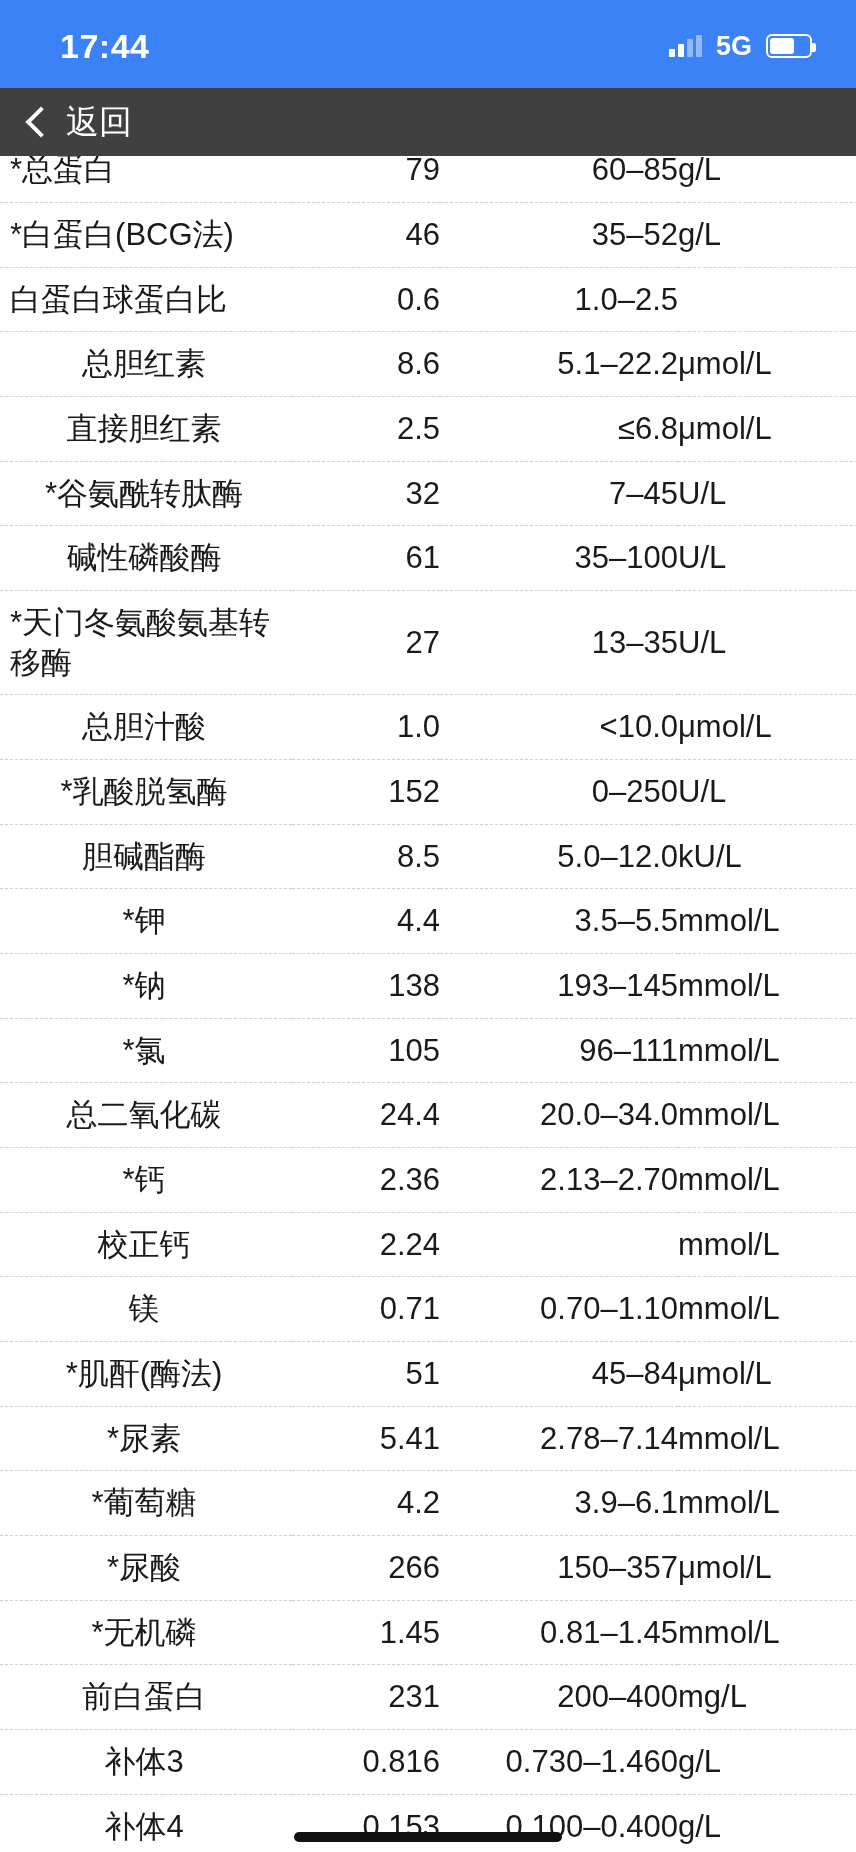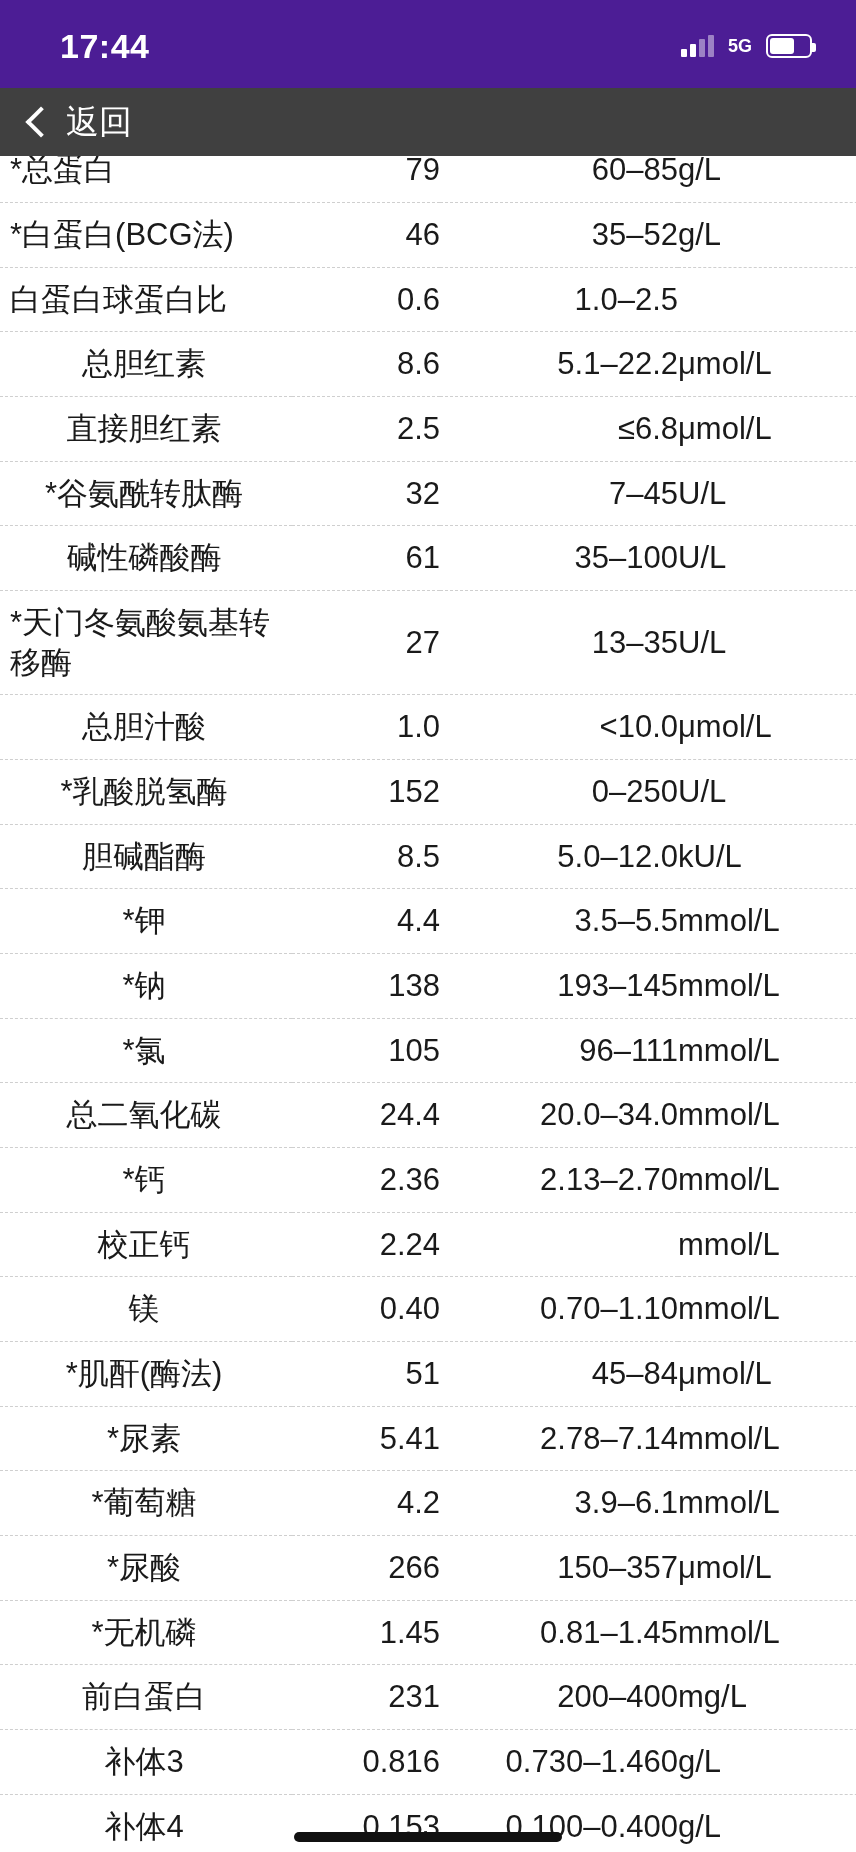--- a/index.html
+++ b/index.html
@@ -10,21 +10,21 @@
     width: 856px;
     height: 1852px;
     background: #ffffff;
     font-family: "Liberation Sans", sans-serif;
     overflow: hidden;
     position: relative;
   }
   
   .statusbar {
     height: 88px;
-    background: #4c1d95;
+    background: #3b82f6;
     color: #ffffff;
     display: flex;
     align-items: center;
     justify-content: space-between;
     padding: 4px 44px 0 60px;
     box-sizing: border-box;
   }
   .status-time {
     font-size: 34px;
     font-weight: bold;
@@ -45,21 +45,21 @@
     display: block;
     width: 6px;
     background: #ffffff;
     border-radius: 1px;
   }
   .signal i:nth-child(1) { height: 8px; }
   .signal i:nth-child(2) { height: 13px; }
   .signal i:nth-child(3) { height: 18px; opacity: .45; }
   .signal i:nth-child(4) { height: 22px; opacity: .45; }
   .net-label {
-    font-size: 18px;
+    font-size: 27px;
     font-weight: 600;
   }
   .battery {
     width: 46px;
     height: 24px;
     border: 2px solid #ffffff;
     border-radius: 6px;
     position: relative;
     display: flex;
     align-items: center;
@@ -346,21 +346,21 @@
 
       <tr>
         <td class="c-name">校正钙</td>
         <td class="c-val">2.24</td>
         <td class="c-ref"></td>
         <td class="c-unit">mmol/L</td>
       </tr>
 
       <tr>
         <td class="c-name">镁</td>
-        <td class="c-val">0.40</td>
+        <td class="c-val">0.71</td>
         <td class="c-ref">0.70–1.10</td>
         <td class="c-unit">mmol/L</td>
       </tr>
 
       <tr>
         <td class="c-name">*肌酐(酶法)</td>
         <td class="c-val">51</td>
         <td class="c-ref">45–84</td>
         <td class="c-unit">μmol/L</td>
       </tr>

